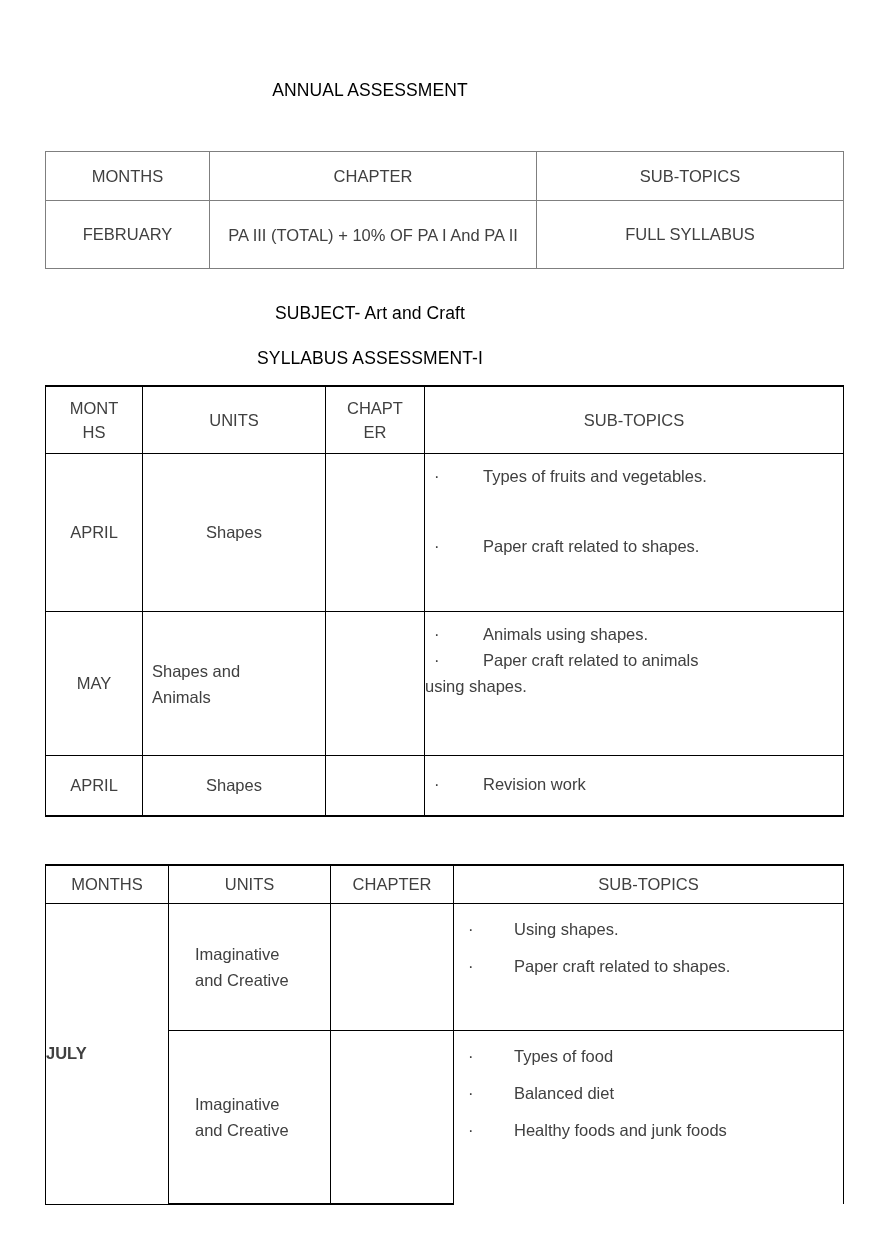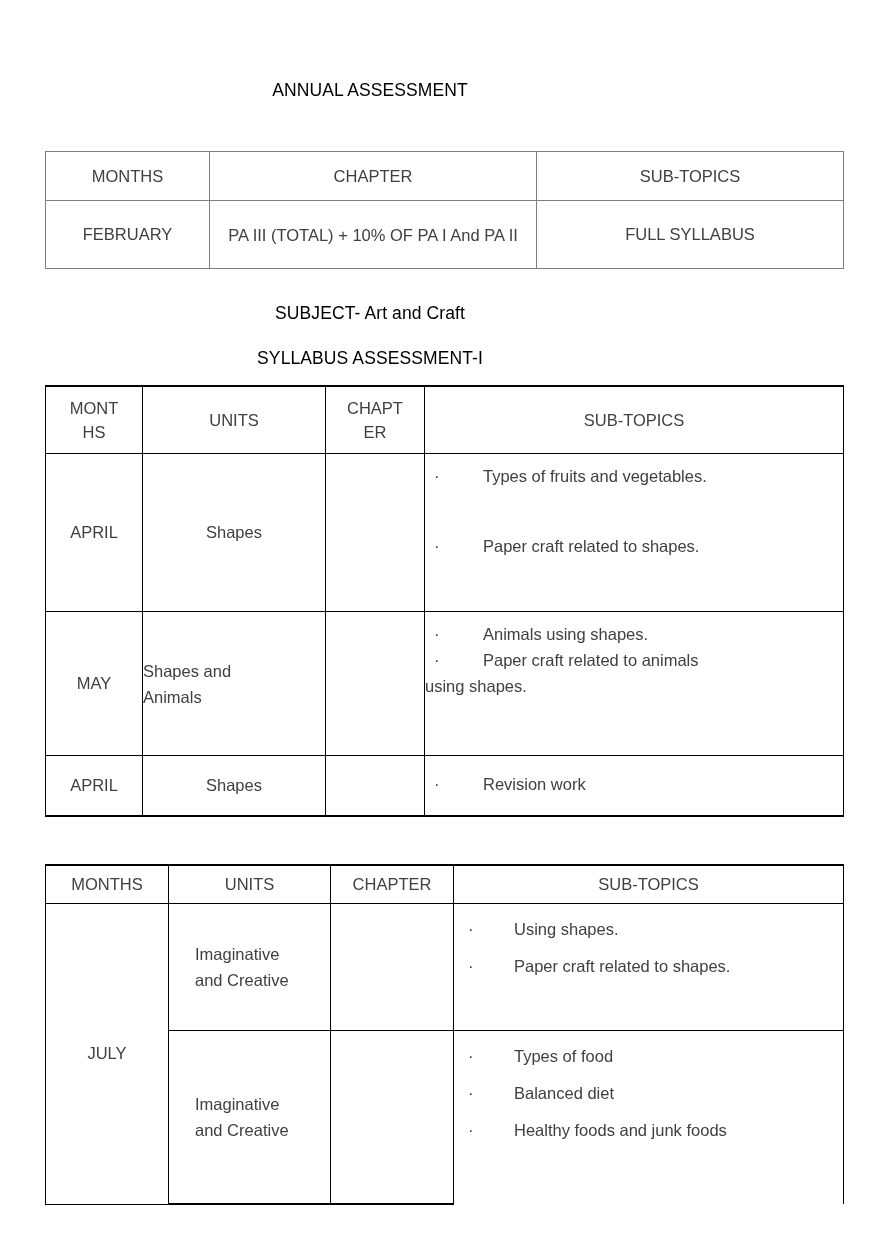--- a/index.html
+++ b/index.html
@@ -89,36 +89,36 @@
   #tbl-pa1 .c1 { width: 97px; }
   #tbl-pa1 .c2 { width: 183px; }
   #tbl-pa1 .c3 { width: 99px; }
   #tbl-pa1 .c4 { width: 419px; }
   #tbl-pa1 .hdr td { height: 66px; text-align: center; line-height: 24px; }
   #tbl-pa1 .r-april td { height: 139px; }
   #tbl-pa1 .r-may   td { height: 125px; }
   #tbl-pa1 .r-june  td { height: 44px; }
   #tbl-pa1 .month { text-align: center; }
   #tbl-pa1 .unit-center { text-align: center; }
-  #tbl-pa1 .unit-left { text-align: left; padding-left: 0; line-height: 26px; }
+  #tbl-pa1 .unit-left { text-align: left; padding-left: 9px; line-height: 26px; }
 
   
   #tbl-pa2 {
     left: 45px;
     top: 864px;
     width: 798px;
   }
   #tbl-pa2 .c1 { width: 123px; }
   #tbl-pa2 .c2 { width: 162px; }
   #tbl-pa2 .c3 { width: 123px; }
   #tbl-pa2 .c4 { width: 390px; }
   #tbl-pa2 .hdr td { height: 37px; text-align: center; }
   #tbl-pa2 .r-a td { height: 102px; }
   #tbl-pa2 .r-b td { height: 149px; }
-  #tbl-pa2 .month { text-align: center; }
+  #tbl-pa2 .month { text-align: left; font-weight: bold; }
   #tbl-pa2 .unit-left { text-align: left; padding-left: 26px; line-height: 26px; }
   
   #tbl-pa2 .nobottom { border-bottom: none; }
   #tbl-pa2 .r-b .thickbottom { border-bottom: 2.2px solid #000; }
 
   
   .blist {
     list-style: none;
     margin: 0;
     padding: 0;

